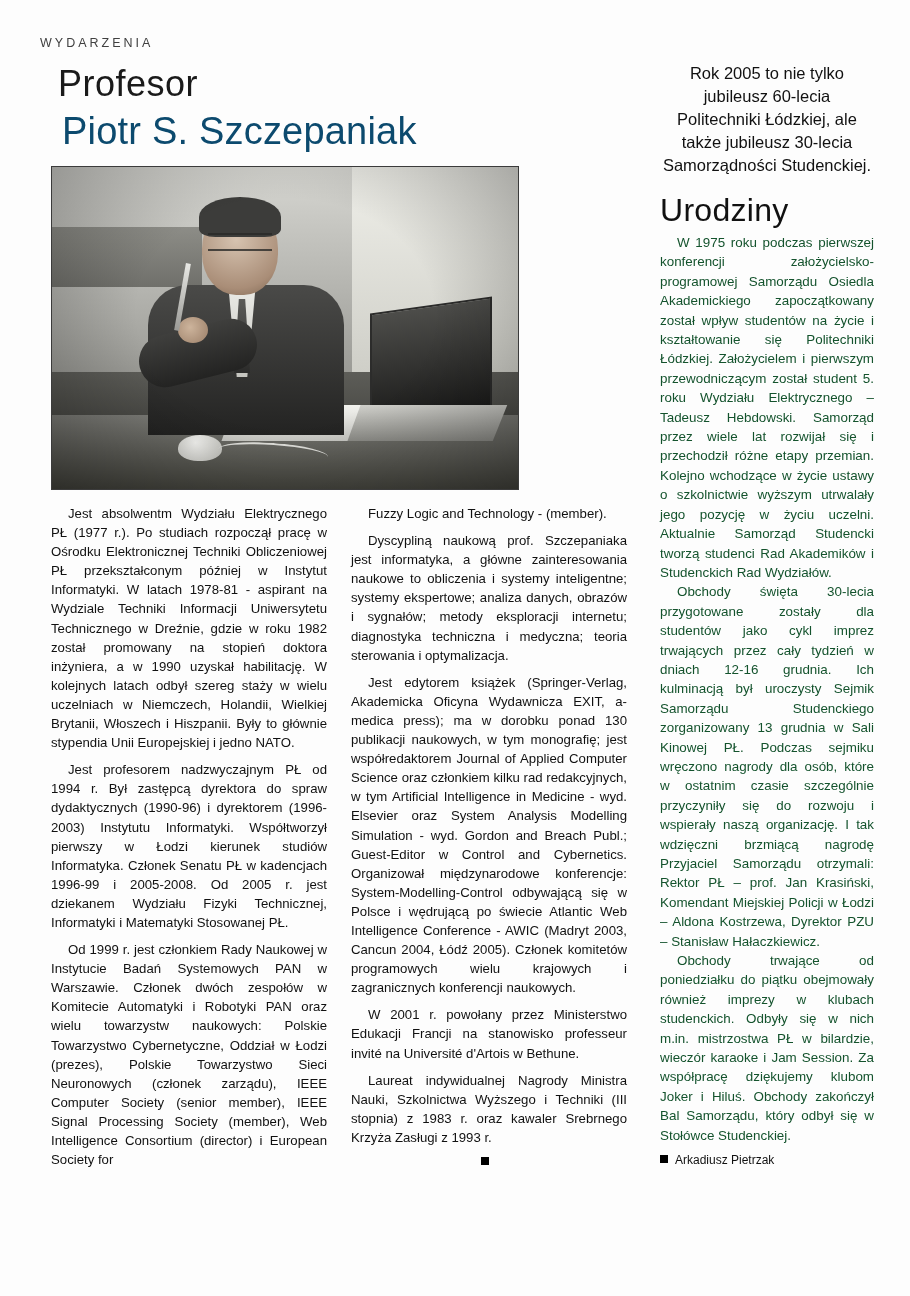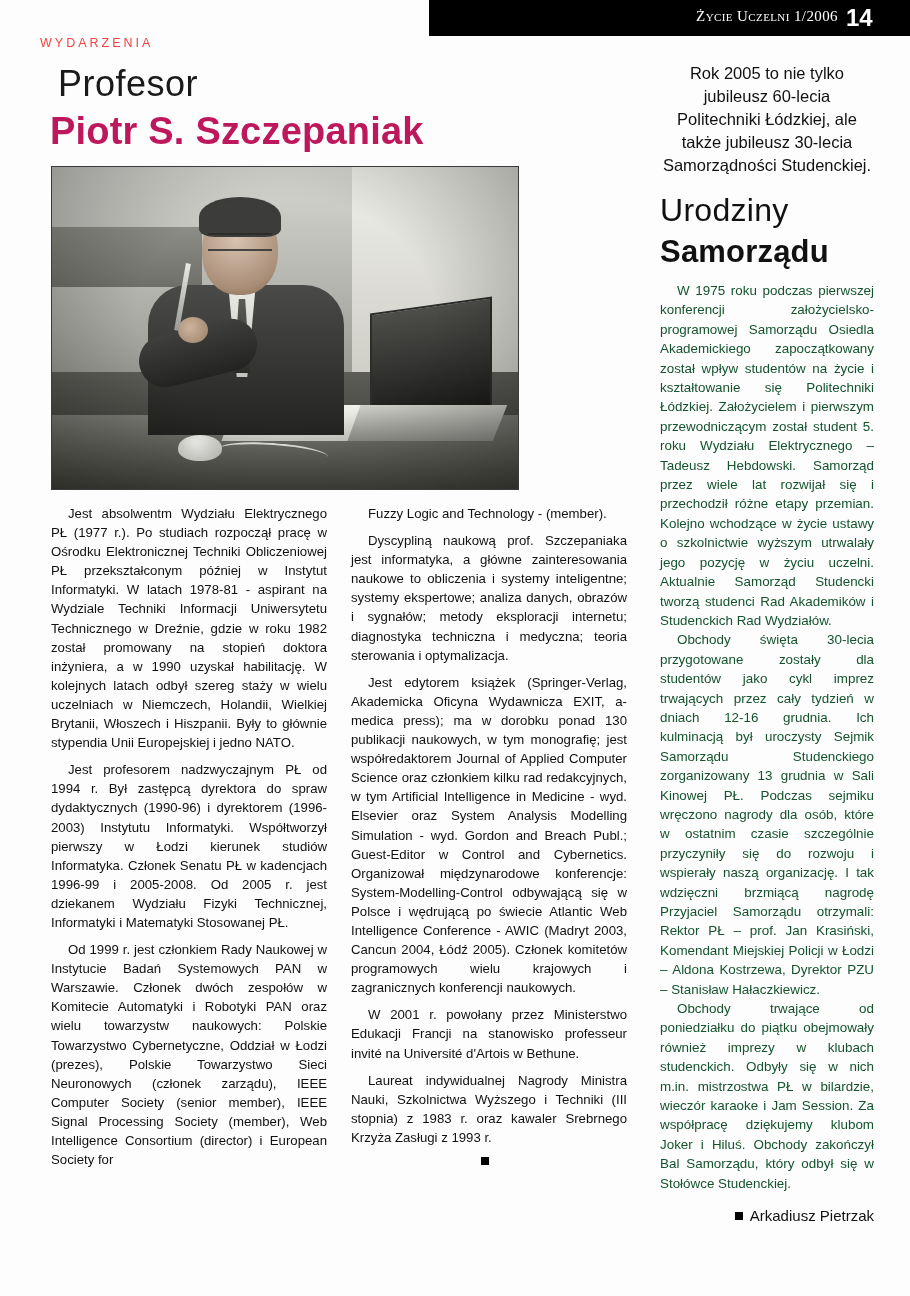--- a/index.html
+++ b/index.html
@@ -58,21 +58,21 @@
     font-weight: bold;
     line-height: 32px;
     text-align: left;
   }
   .section-label {
     position: absolute;
     top: 36px;
     left: 40px;
     font-size: 12.5px;
     letter-spacing: 3px;
-    color: #ef4444;
+    color: #404040;
     font-family: "Liberation Sans", sans-serif;
   }
 
   
   .left-col {
     position: absolute;
     top: 62px;
     left: 40px;
     width: 590px;
   }
@@ -80,25 +80,25 @@
     font-size: 36px;
     font-weight: 300;
     letter-spacing: 0.5px;
     color: #1a1a1a;
     line-height: 44px;
     margin: 0 0 2px 18px;
     font-family: "Liberation Sans", sans-serif;
   }
   .title-line2 {
     font-size: 38px;
-    font-weight: bold;
+    font-weight: normal;
     letter-spacing: 0.2px;
-    color: #be185d;
+    color: #0c4a6e;
     line-height: 46px;
-    margin: 0 0 12px 10px;
+    margin: 0 0 12px 22px;
     font-family: "Liberation Sans", sans-serif;
   }
 
   
   .photo {
     position: relative;
     margin: 8px 0 0 11px;
     width: 466px;
     height: 322px;
     background: linear-gradient(160deg,#8f8f8f 0%,#6d6d6d 40%,#4c4c4c 100%);
@@ -264,42 +264,37 @@
   }
   .right-col p.rp {
     margin: 0;
     text-indent: 17px;
     text-align: justify;
     font-size: 13.4px;
     line-height: 19.4px;
     color: #14532d;
   }
   .sign {
-    margin-top: 14px;
-    font-size: 15px;
-    text-align: right;
+    margin-top: 8px;
+    font-size: 12px;
+    text-align: left;
   }
   .sign .sq {
     display: inline-block;
     width: 8px; height: 8px;
     background: #000;
     margin-right: 7px;
     vertical-align: 1px;
   }
 </style>
 </head>
 <body>
 
 <div class="page">
 
-  <div class="header">
-    <div class="header-black"></div>
-    <div class="header-issue">Życie Uczelni 1/2006</div>
-    <div class="header-pageno">14</div>
-  </div>
   <div class="section-label">WYDARZENIA</div>
 
   <div class="left-col">
     <div class="title-line1">Profesor</div>
     <div class="title-line2">Piotr S. Szczepaniak</div>
 
     <div class="photo">
       <div class="ph-wall"></div>
       <div class="ph-wall2"></div>
       <div class="ph-shelf"></div>
@@ -336,21 +331,20 @@
         <p>W 2001 r. powołany przez Ministerstwo Edukacji Francji na stanowisko professeur invité na Université d'Artois w Bethune.</p>
         <p>Laureat indywidualnej Nagrody Ministra Nauki, Szkolnictwa Wyższego i Techniki (III stopnia) z 1983 r. oraz kawaler Srebrnego Krzyża Zasługi z 1993 r.</p>
         <span class="end-square"></span>
       </div>
     </div>
   </div>
 
   <div class="right-col">
     <p class="lead">Rok 2005 to nie tylko jubileusz 60-lecia Politechniki Łódzkiej, ale także jubileusz 30-lecia Samorządności Studenckiej.</p>
     <div class="r-title1">Urodziny</div>
-    <div class="r-title2">Samorządu</div>
     <p class="rp">W 1975 roku podczas pierwszej konferencji założycielsko-programowej Samorządu Osiedla Akademickiego zapoczątkowany został wpływ studentów na życie i kształtowanie się Politechniki Łódzkiej. Założycielem i pierwszym przewodniczącym został student 5. roku Wydziału Elektrycznego – Tadeusz Hebdowski. Samorząd przez wiele lat rozwijał się i przechodził różne etapy przemian. Kolejno wchodzące w życie ustawy o szkolnictwie wyższym utrwalały jego pozycję w życiu uczelni. Aktualnie Samorząd Studencki tworzą studenci Rad Akademików i Studenckich Rad Wydziałów.</p>
     <p class="rp">Obchody święta 30-lecia przygotowane zostały dla studentów jako cykl imprez trwających przez cały tydzień w dniach 12-16 grudnia. Ich kulminacją był uroczysty Sejmik Samorządu Studenckiego zorganizowany 13 grudnia w Sali Kinowej PŁ. Podczas sejmiku wręczono nagrody dla osób, które w ostatnim czasie szczególnie przyczyniły się do rozwoju i wspierały naszą organizację. I tak wdzięczni brzmiącą nagrodę Przyjaciel Samorządu otrzymali: Rektor PŁ – prof. Jan Krasiński, Komendant Miejskiej Policji w Łodzi – Aldona Kostrzewa, Dyrektor PZU – Stanisław Hałaczkiewicz.</p>
     <p class="rp">Obchody trwające od poniedziałku do piątku obejmowały również imprezy w klubach studenckich. Odbyły się w nich m.in. mistrzostwa PŁ w bilardzie, wieczór karaoke i Jam Session. Za współpracę dziękujemy klubom Joker i Hiluś. Obchody zakończył Bal Samorządu, który odbył się w Stołówce Studenckiej.</p>
     <div class="sign">
       <span class="sq"></span><span>Arkadiusz Pietrzak</span>
     </div>
   </div>
 
 </div>
 

